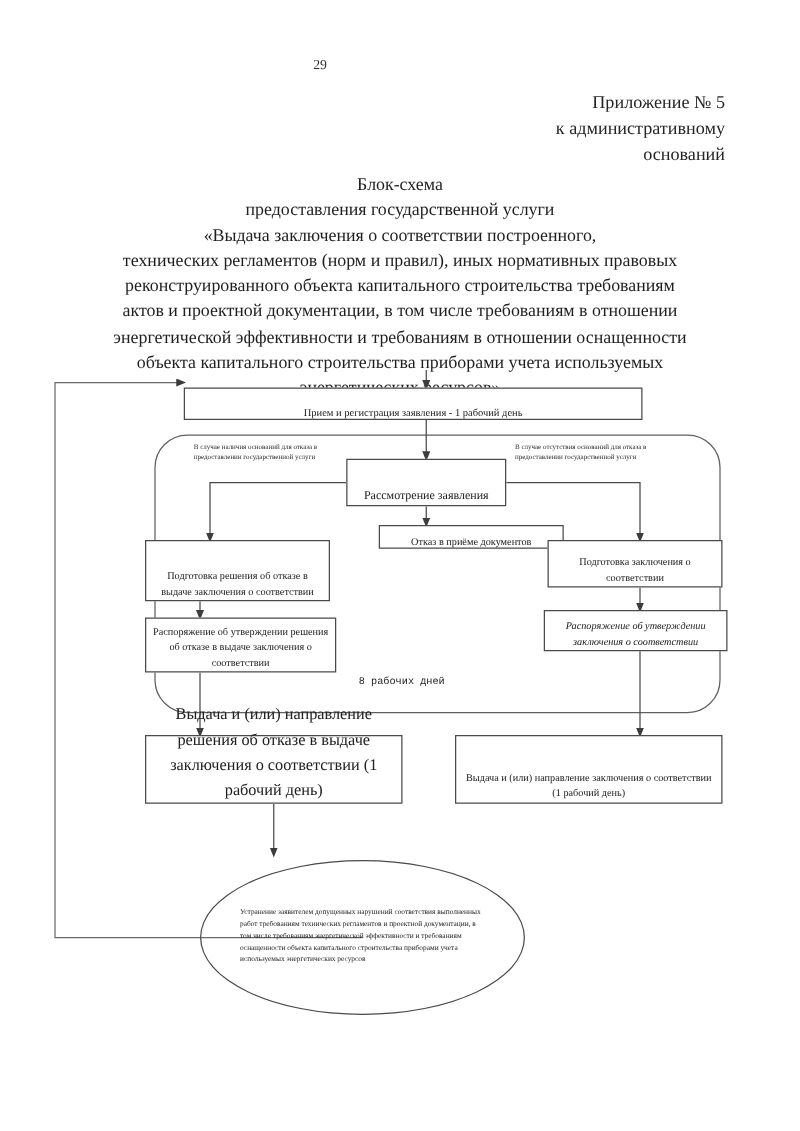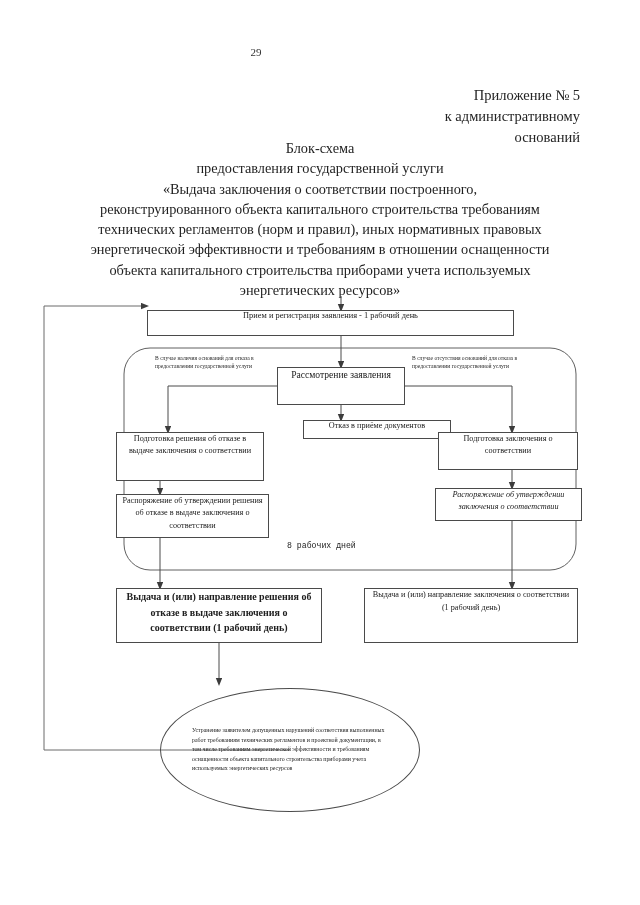--- a/index.html
+++ b/index.html
@@ -13,55 +13,55 @@
   }
   .page{position:absolute;inset:0;}
 
   
   .page-number{
     position:absolute;top:46px;left:0;width:512px;
     text-align:center;font-size:11px;color:#333;
   }
   .appendix{
     position:absolute;top:72px;right:60px;
-    text-align:right;font-size:14.5px;line-height:1.45;color:#242424;margin-top:13px;
+    text-align:right;font-size:14.5px;line-height:1.45;color:#242424;
   }
   .appendix div{white-space:nowrap;}
 
   
   .title-block{
     position:absolute;top:138px;left:58px;width:524px;
     text-align:center;font-size:14.3px;line-height:1.42;color:#1e1e1e;
   }
 
   
   .flow{
     position:absolute;left:0;top:296px;width:640px;height:560px;
   }
   .flow svg{position:absolute;left:0;top:0;}
 
   .node{
     position:absolute;
     border:1px solid #4a4a4a;
     background:#ffffff;
     box-sizing:border-box;
-    display:flex;align-items:flex-start;justify-content:center;
+    display:flex;align-items:flex-end;justify-content:center;
     text-align:center;
     color:#202020;
   }
   .node span{display:block;width:100%;padding:0 4px;}
 
   .n-intake{left:147px;top:14px;width:367px;height:26px;font-size:8.4px;}
   .n-review{left:277px;top:71px;width:128px;height:38px;font-size:9.6px;line-height:1.45;}
   .n-refuse-docs{left:277px;top:124px;width:148px;height:19px;font-size:8.2px;margin-left:26px;}
   .n-prep-refusal{left:116px;top:136px;width:148px;height:49px;font-size:8.2px;line-height:1.5;}
   .n-prep-conclusion{left:438px;top:136px;width:140px;height:38px;font-size:8.2px;line-height:1.5;}
   .n-order-refusal{left:116px;top:198px;width:153px;height:44px;font-size:8.2px;line-height:1.5;}
   .n-order-conclusion{left:435px;top:192px;width:147px;height:33px;font-size:8.2px;line-height:1.5;font-style:italic;}
-  .n-issue-refusal{left:116px;top:292px;width:206px;height:55px;font-size:10px;line-height:1.55;font-weight:bold;}
+  .n-issue-refusal{left:116px;top:292px;width:206px;height:55px;font-size:13px;line-height:1.55;}
   .n-issue-conclusion{left:364px;top:292px;width:214px;height:55px;font-size:8.2px;line-height:1.55;}
 
   .note{
     position:absolute;font-size:5.6px;line-height:1.5;color:#2b2b2b;
   }
   .note-left{left:155px;top:58px;width:100px;}
   .note-right{left:412px;top:58px;width:108px;}
 
   .stage-label{
     position:absolute;left:287px;top:245px;font-size:8.2px;color:#222;font-family:Liberation Mono, monospace;
@@ -88,22 +88,23 @@
   <div class="appendix">
     <div>Приложение № 5</div>
     <div>к административному</div>
     <div>оснований</div>
   </div>
 
   <div class="title-block">
     <div>Блок-схема</div>
     <div>предоставления государственной услуги</div>
     <div>«Выдача заключения о соответствии построенного,</div>
+    <div>технических регламентов (норм и правил), иных нормативных правовых</div>
     <div>реконструированного объекта капитального строительства требованиям</div>
-    <div>технических регламентов (норм и правил), иных нормативных правовых</div>
+    <div>актов и проектной документации, в том числе требованиям в отношении</div>
     <div>энергетической эффективности и требованиям в отношении оснащенности</div>
     <div>объекта капитального строительства приборами учета используемых</div>
     <div>энергетических ресурсов»</div>
   </div>
 
   <div class="flow">
 
     <svg width="640" height="560">
       <defs>
         <marker id="ah" markerWidth="8" markerHeight="8" refX="4" refY="3.2" orient="auto" markerUnits="userSpaceOnUse">

